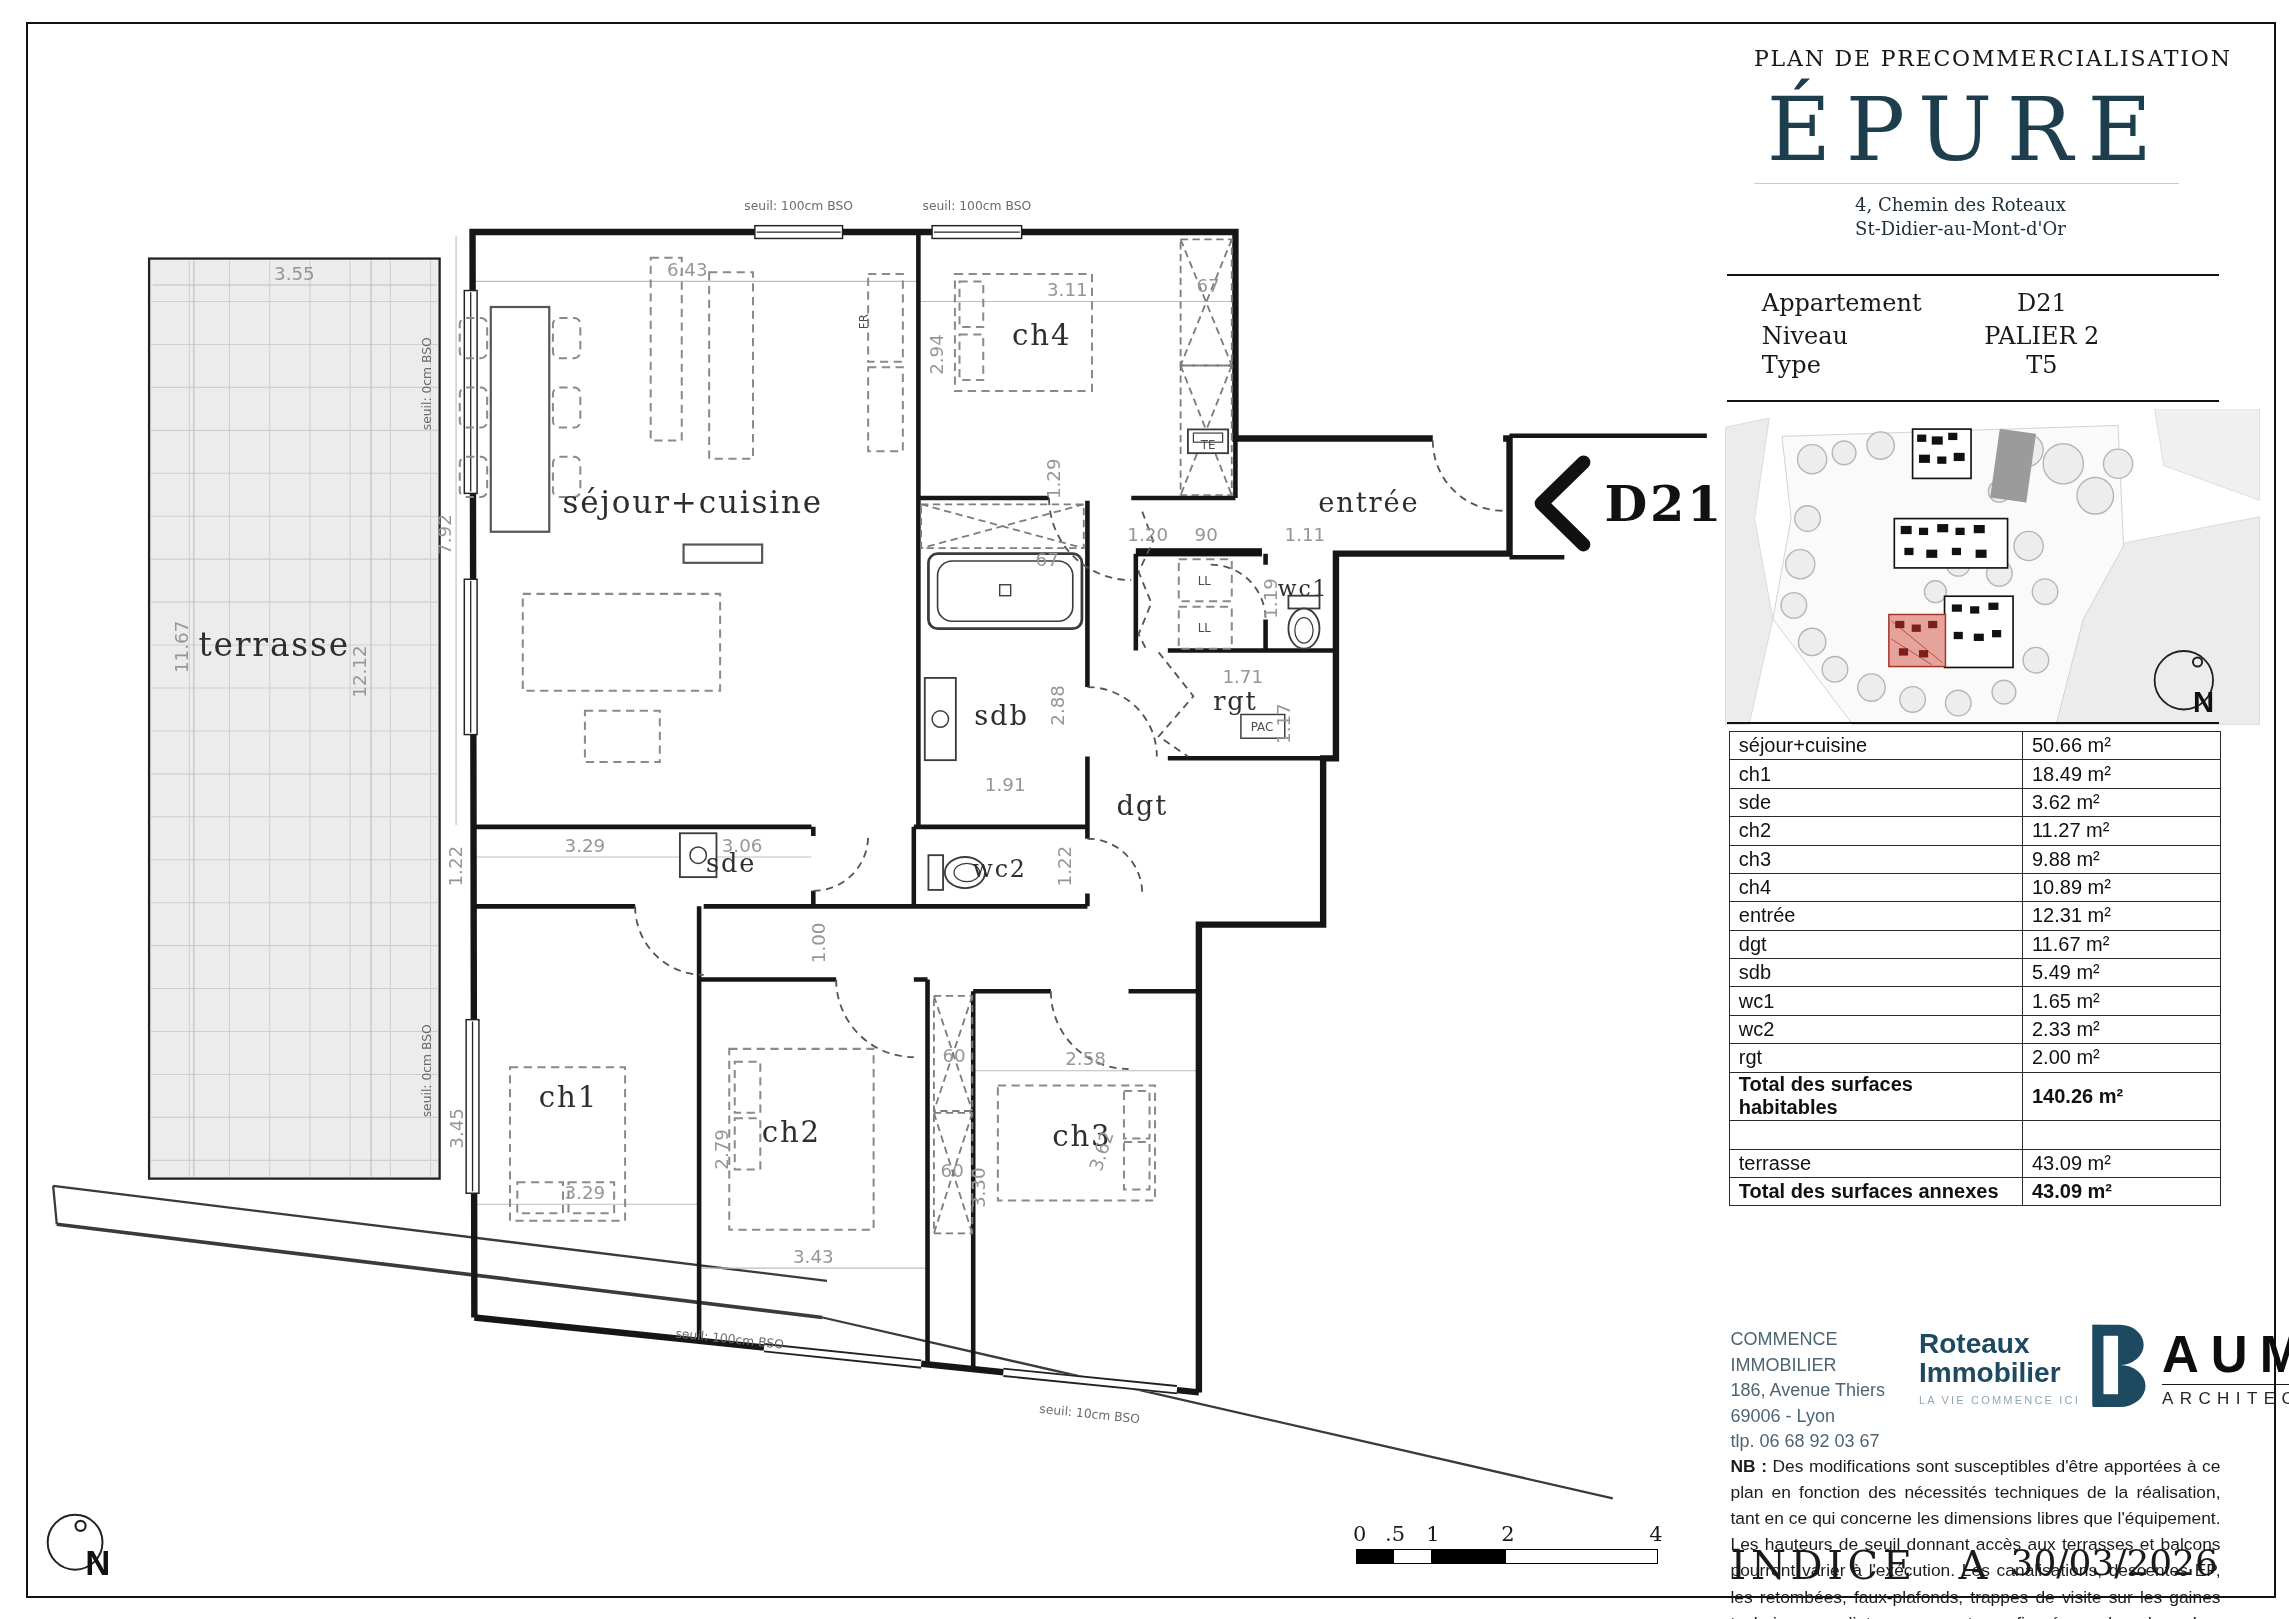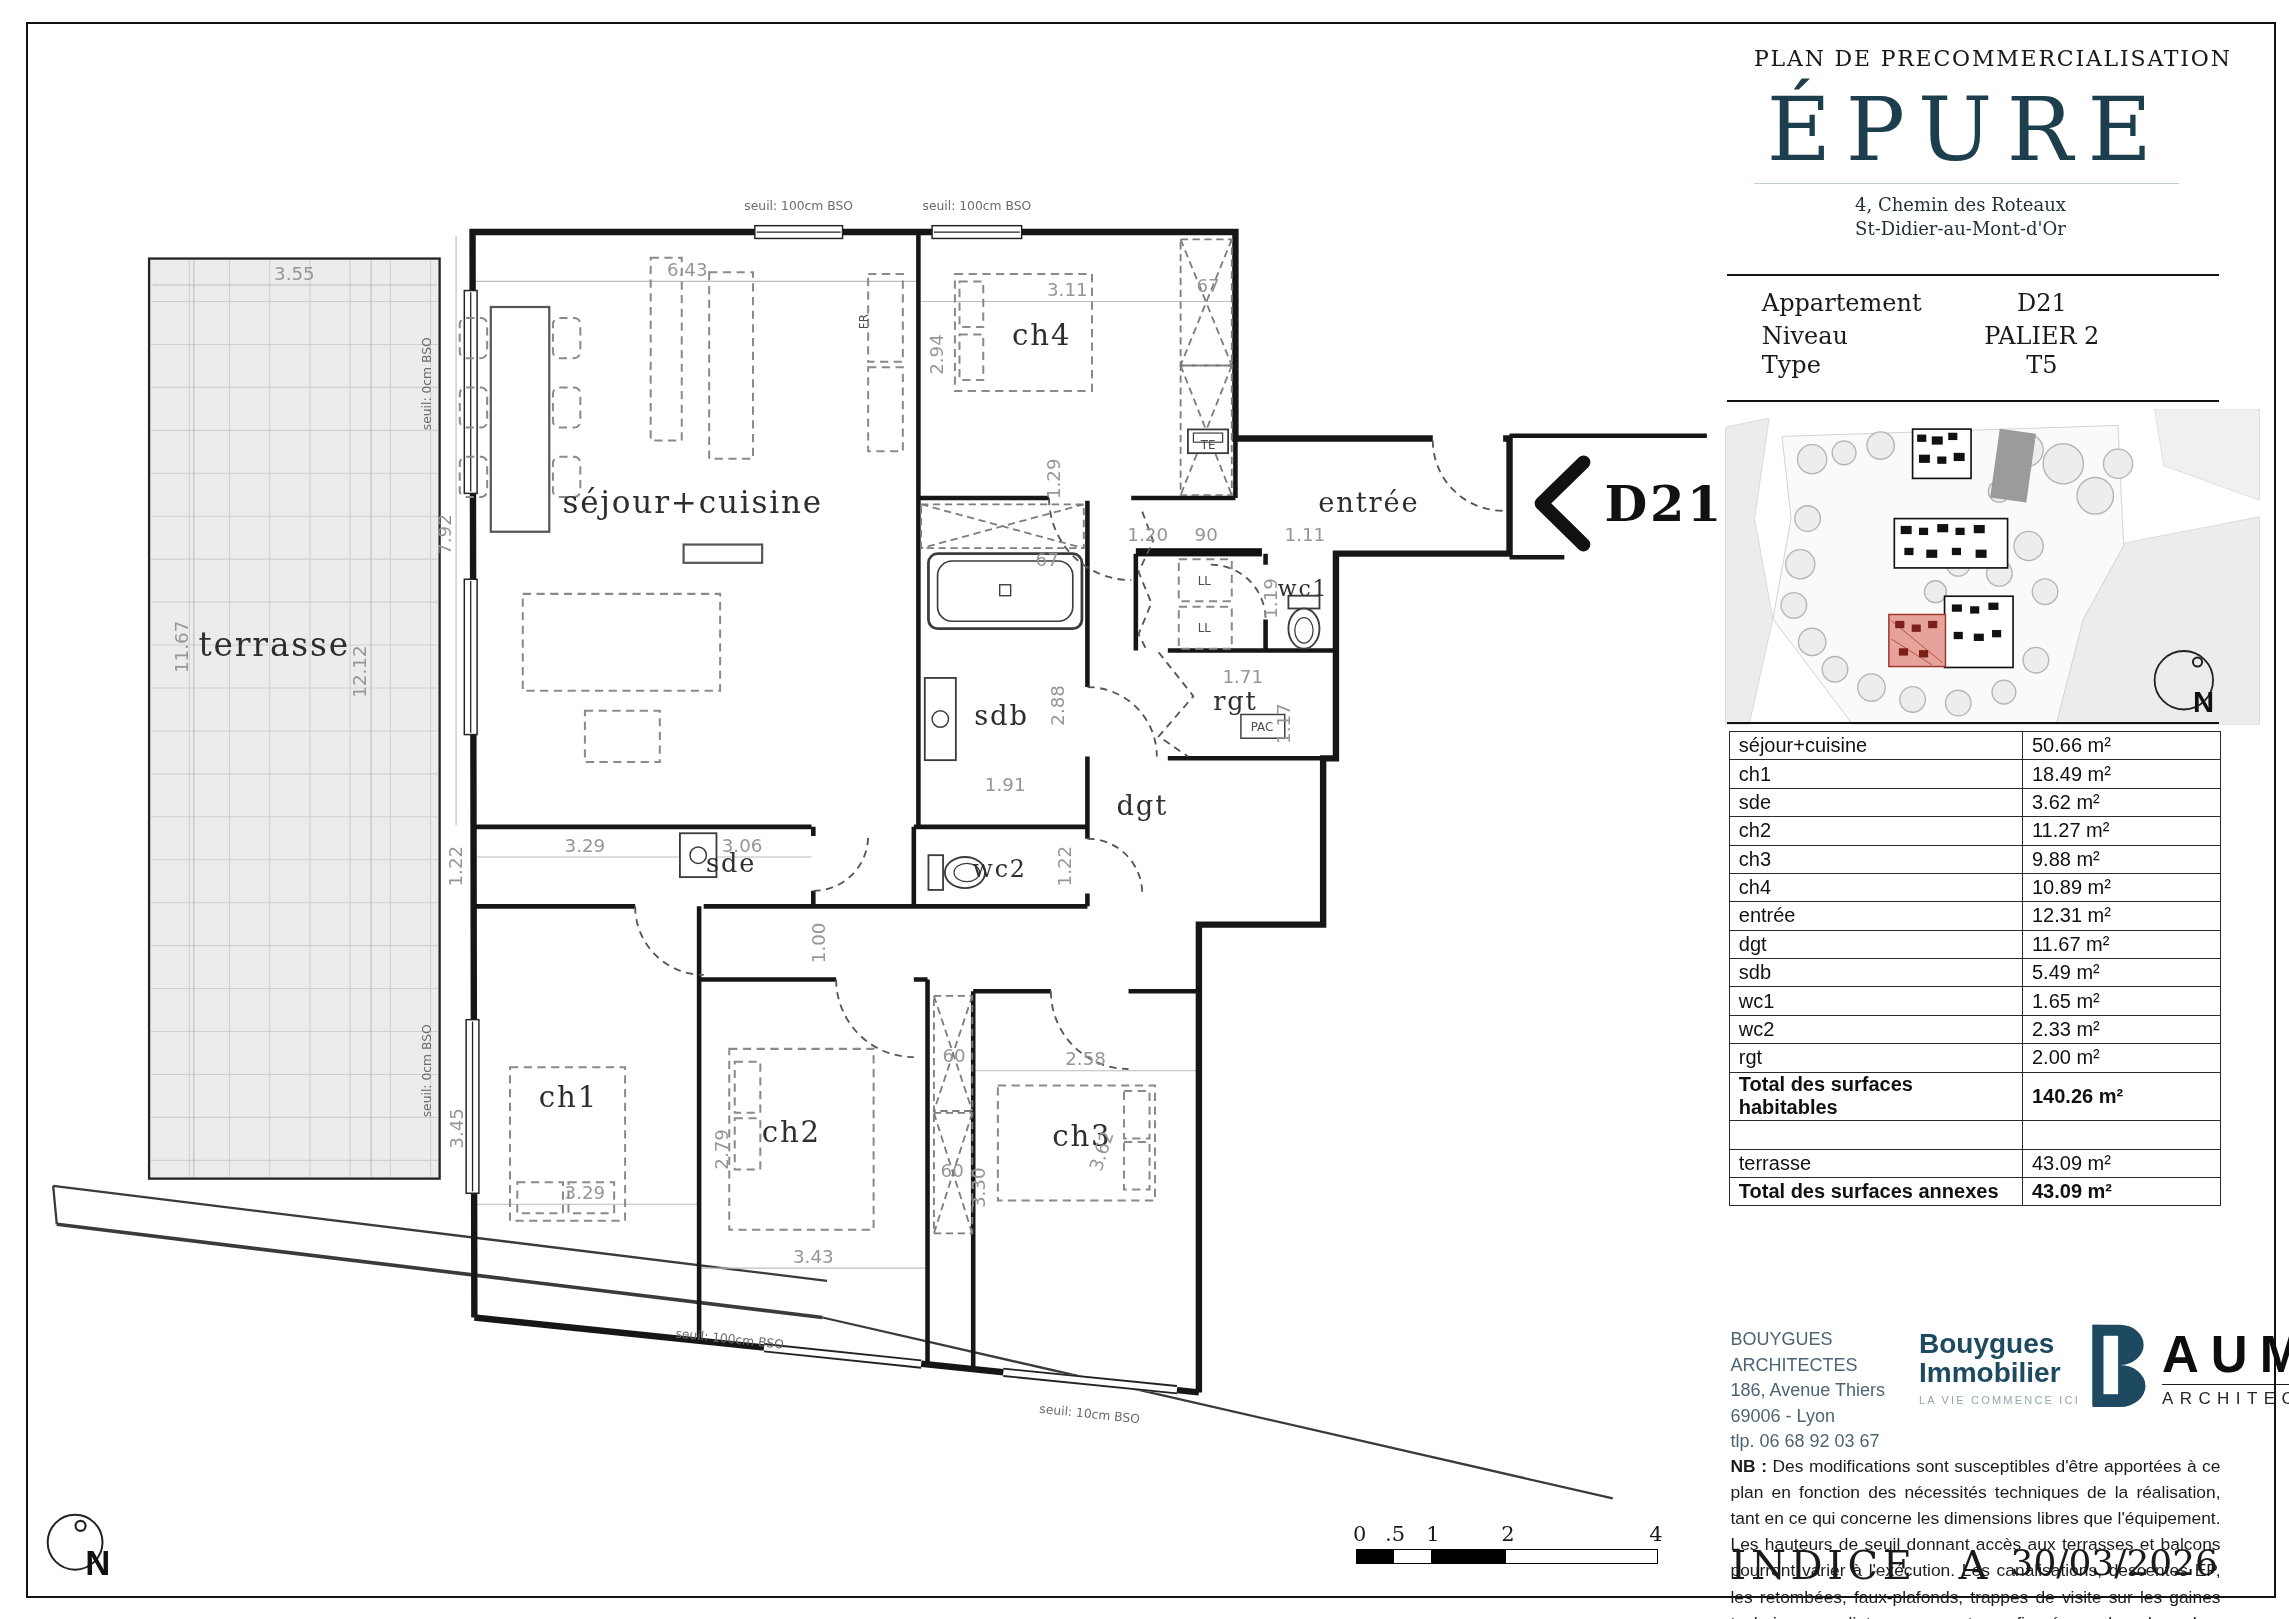--- a/index.html
+++ b/index.html
@@ -503,28 +503,28 @@
             <td class="v">43.09 m²</td>
           </tr>
           <tr class="bold">
             <td class="l">Total des surfaces annexes</td>
             <td class="v">43.09 m²</td>
           </tr>
         </tbody>
     </table>
 
     <div class="contact">
-      <div>BOUYGUES ARCHITECTES</div>
+      <div>COMMENCE IMMOBILIER</div>
       <div>186, Avenue Thiers</div>
       <div>69006 - Lyon</div>
       <div>tlp.  06 68 92 03 67</div>
     </div>
 
     <div class="bylogo">
-      <div class="big">Bouygues</div>
+      <div class="big">Roteaux</div>
       <div class="big">Immobilier</div>
       <div class="tag">LA VIE COMMENCE ICI</div>
     </div>
     <svg class="bmark" viewBox="0 0 70 92">
       <path d="M6,2 h30 a26,22 0 0 1 0,44 a28,23 0 0 1 0,46 h-30 z" fill="var(--bteal,#1d4a61)"></path>
       <rect x="18" y="14" width="16" height="64" fill="#fff"></rect>
       <rect x="6" y="2" width="10" height="88" fill="var(--bteal,#1d4a61)"></rect>
     </svg>
     <div class="aum">
       <div class="big">AUM</div>

